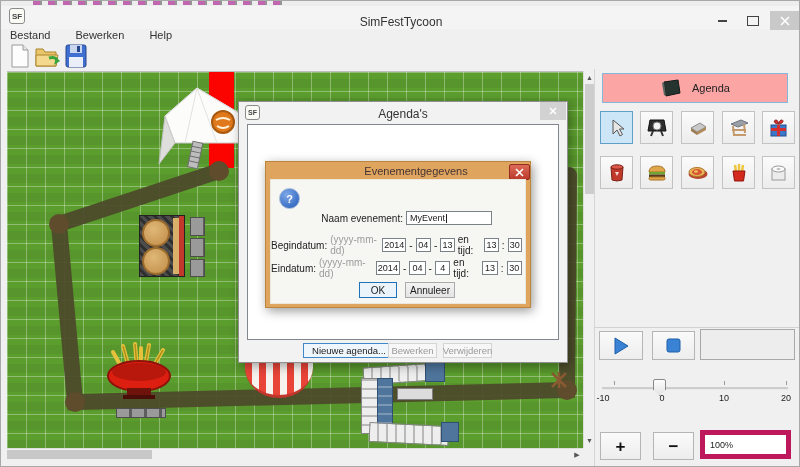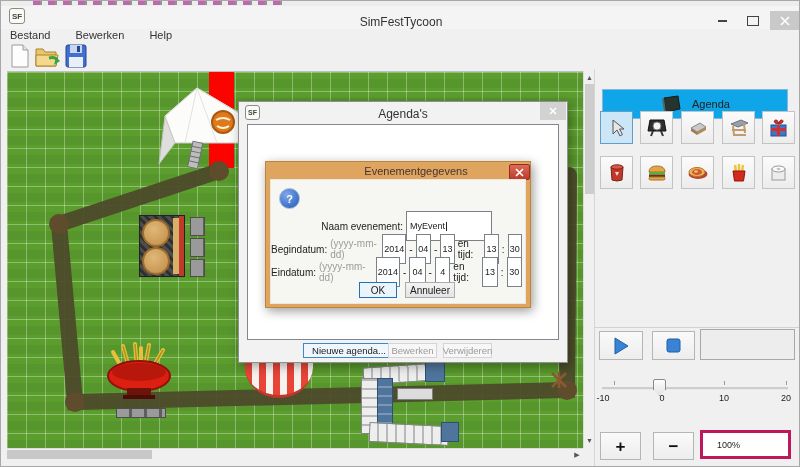--- a/index.html
+++ b/index.html
@@ -26,38 +26,38 @@
        linear-gradient(rgba(255,255,255,.32) 1px,transparent 1px),
        linear-gradient(90deg,rgba(255,255,255,.32) 1px,transparent 1px),
        repeating-linear-gradient(0deg,rgba(0,0,0,.05) 0 9px,transparent 9px 19px);
      background-size:19px 19px,19px 19px,auto;border-top:1px solid #bfbfbf;}
   .sb{background:#f0f0f0;}
   #vscroll{left:582px;top:70px;width:11px;height:377px;border-left:1px solid #dcdcdc;}
   #hscroll{left:6px;top:447px;width:576px;height:11px;border-top:1px solid #dcdcdc;}
   .scroll-arrow{color:#555;font-size:7px;line-height:10px;text-align:center;}
   
   #sidebar{left:593px;top:68px;width:207px;height:399px;background:#f0f0f0;border-left:1px solid #d5d5d5;}
-  #agenda-btn{left:7px;top:4px;width:184px;height:28px;background:#0ea5e9;border:1px solid #85b7da;
-     display:flex;align-items:center;justify-content:center;gap:10px;font-size:11px;color:#222;margin-top:16px;}
+  #agenda-btn{left:7px;top:4px;width:184px;height:28px;background:#fca5a5;border:1px solid #85b7da;
+     display:flex;align-items:center;justify-content:center;gap:10px;font-size:11px;color:#222;}
   .tool{width:31px;height:31px;background:linear-gradient(#fbfbfb,#ececec);border:1px solid #c3c3c3;
      display:flex;align-items:center;justify-content:center;}
   .tool.sel{background:#cde6f7;border-color:#5f9fc8;}
   #panel-sep{left:0px;top:258px;width:207px;height:1px;background:#d2d2d2;}
   .pbtn{background:linear-gradient(#fafafa,#ededed);border:1px solid #b5b5b5;
      display:flex;align-items:center;justify-content:center;}
   #disp-box{left:105px;top:260px;width:93px;height:29px;background:#ededed;border:1px solid #a8a8a8;}
   #slider-track{left:7px;top:318px;width:186px;height:2px;background:#cdcdcd;border-bottom:1px solid #e9e9e9;}
   #slider-thumb{left:58px;top:310px;width:11px;height:15px;background:linear-gradient(#fdfdfd,#e3e3e3);
      border:1px solid #8a8a8a;border-radius:2px 2px 5px 5px;
      clip-path:polygon(0 0,100% 0,100% 62%,50% 100%,0 62%);}
   .tick{top:312px;width:1px;height:4px;background:#9a9a9a;}
   .slbl{top:324px;font-size:9px;color:#222;width:24px;text-align:center;}
   .zchar{font-size:17px;font-weight:bold;color:#111;line-height:17px;}
-  #zoom-box{left:105px;top:361px;width:91px;height:29px;background:#fff;border:3px solid #be185d;
-     font-size:9px;color:#222;display:flex;align-items:center;padding-left:14px;box-sizing:border-box;}
+  #zoom-box{left:105px;top:361px;width:91px;height:29px;background:#fff;border:5px solid #be185d;
+     font-size:9px;color:#222;display:flex;align-items:center;padding-left:5px;box-sizing:border-box;}
   
   #agenda-dlg{left:237px;top:100px;width:328px;height:260px;background:#f2f2f2;border:1px solid #8f8f8f;
      box-shadow:2px 3px 10px rgba(0,0,0,.35);}
   #agenda-title{left:0;top:5px;width:328px;text-align:center;font-size:12px;color:#333;}
   #agenda-close{left:301px;top:0px;width:26px;height:18px;background:#d2d2d2;}
   #agenda-list{left:8px;top:22px;width:310px;height:214px;background:#fff;border:1px solid #82878f;}
   .adlg-btn{top:241px;height:15px;font-size:9.5px;display:flex;align-items:center;justify-content:center;
      background:linear-gradient(#fdfdfd,#eeeeee);border:1px solid #bdbdbd;color:#222;box-sizing:border-box;}
   .adlg-btn.focus{border-color:#3e87c8;background:#eff6fc;}
   .adlg-btn.dis{color:#9a9a9a;background:#f7f7f7;border-color:#d4d4d4;}
@@ -69,21 +69,21 @@
      background:linear-gradient(#dd6a57,#bb3b2c);border:1px solid #942c1f;
      display:flex;align-items:center;justify-content:center;}
   #event-inner{left:4px;top:17px;width:254px;height:123px;background:#f6f6f3;border:1px solid #ece7dd;}
   #qicon{left:8px;top:8px;width:19px;height:19px;border-radius:50%;
      background:radial-gradient(circle at 35% 30%,#7fa8e8,#1f58b8);border:1px solid #9fb6d8;
      color:#fff;font-weight:bold;font-size:11px;display:flex;align-items:center;justify-content:center;}
   #prompt{left:38px;top:12px;font-size:10px;color:#222;}
   .evrow{position:absolute;display:flex;align-items:center;gap:3px;font-size:10px;color:#222;}
   .fmt{color:#9c9c9c;}
   .tbox{background:#fff;border:1px solid #7a8187;height:12px;display:inline-flex;align-items:center;
-     justify-content:center;font-size:9px;color:#222;box-sizing:content-box;padding:8px 1px;}
+     justify-content:center;font-size:9px;color:#222;box-sizing:content-box;padding:0 1px;}
   .caret{display:inline-block;width:1px;height:9px;background:#222;margin-left:1px;}
   .ev-btn{position:absolute;top:102px;height:16px;font-size:10px;display:flex;align-items:center;justify-content:center;
      background:linear-gradient(#f3f3f3,#e4e4e4);border:1px solid #ababab;color:#222;box-sizing:border-box;}
   .ev-btn.focus{border-color:#1c71b8;background:#ebf4fb;}
   
   .bench{background:repeating-linear-gradient(90deg,#9a9a9a 0 12px,#5e5e5e 12px 15px);border:1px solid #4e4e4e;}
 </style>
 </head>
 <body>
 

